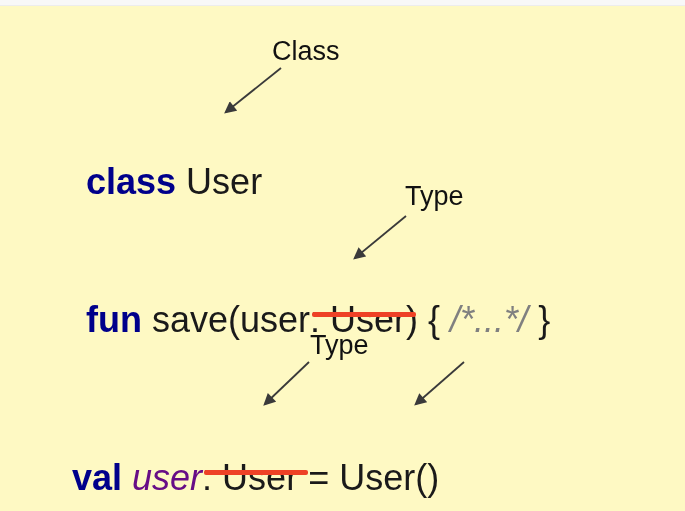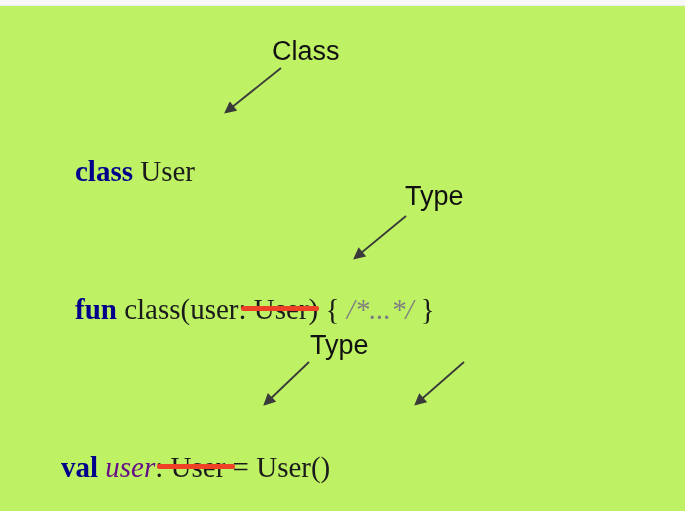--- a/index.html
+++ b/index.html
@@ -1,20 +1,20 @@
 <!DOCTYPE html>
 <html><head>
 <meta charset="utf-8">
 <style>
   html, body { margin: 0; padding: 0; background: #ffffff; }
   .canvas {
     position: relative;
     width: 685px;
     height: 511px;
-    background: #bef264;
+    background: #fef9c3;
     overflow: hidden;
     font-family: "Liberation Sans", sans-serif;
   }
   .top-band {
     position: absolute;
     left: 0; top: 0;
     width: 100%;
     height: 5px;
     background: #f8f8f8;
     border-bottom: 1px solid #ededed;
@@ -29,22 +29,22 @@
   .label {
     position: absolute;
     font-size: 27px;
     line-height: 1;
     color: #111111;
     letter-spacing: 0px;
     white-space: pre;
   }
   .code {
     position: absolute;
-    font-family: Liberation Serif, serif;
-    font-size: 29px;
+    font-family: Liberation Sans, sans-serif;
+    font-size: 36px;
     line-height: 1;
     color: #1a1a1a;
     white-space: pre;
   }
   .kw { color: #00008b; font-weight: 700; }
   .var { color: #670d86; font-style: italic; }
   .comment { color: #808080; font-style: italic; }
   .strike { position: relative; }
   .strike::after {
     content: "";
@@ -81,20 +81,20 @@
   <div class="label" style="left:405px; top:183px;">Type</div>
 
   <div class="label" style="left:310px; top:332px;">Type</div>
 
 
   <div class="code" style="left:46px; top:128px;">
     <span class="kw">class</span><span> User</span>
   </div>
 
   <div class="code" style="left:46px; top:266px;">
-    <span class="kw">fun</span><span> class(user</span><span class="strike">: User</span><span>) { </span><span class="comment">/*...*/</span><span> }</span>
+    <span class="kw">fun</span><span> save(user</span><span class="strike">: User</span><span>) { </span><span class="comment">/*...*/</span><span> }</span>
   </div>
 
   <div class="code" style="left:32px; top:424px;">
     <span class="kw">val</span><span> </span><span class="var">user</span><span class="strike">: User</span><span> = User()</span>
   </div>
 
 </div>
 
 </body></html>

